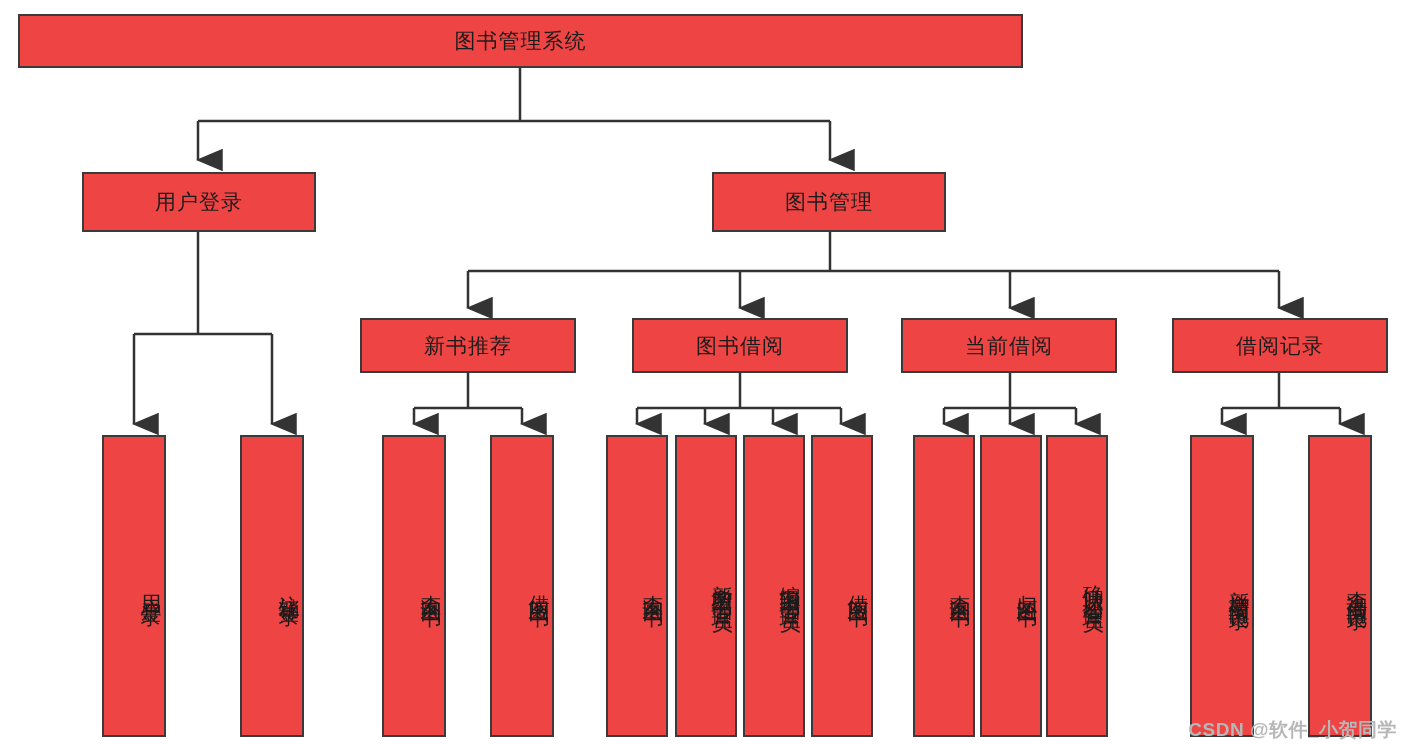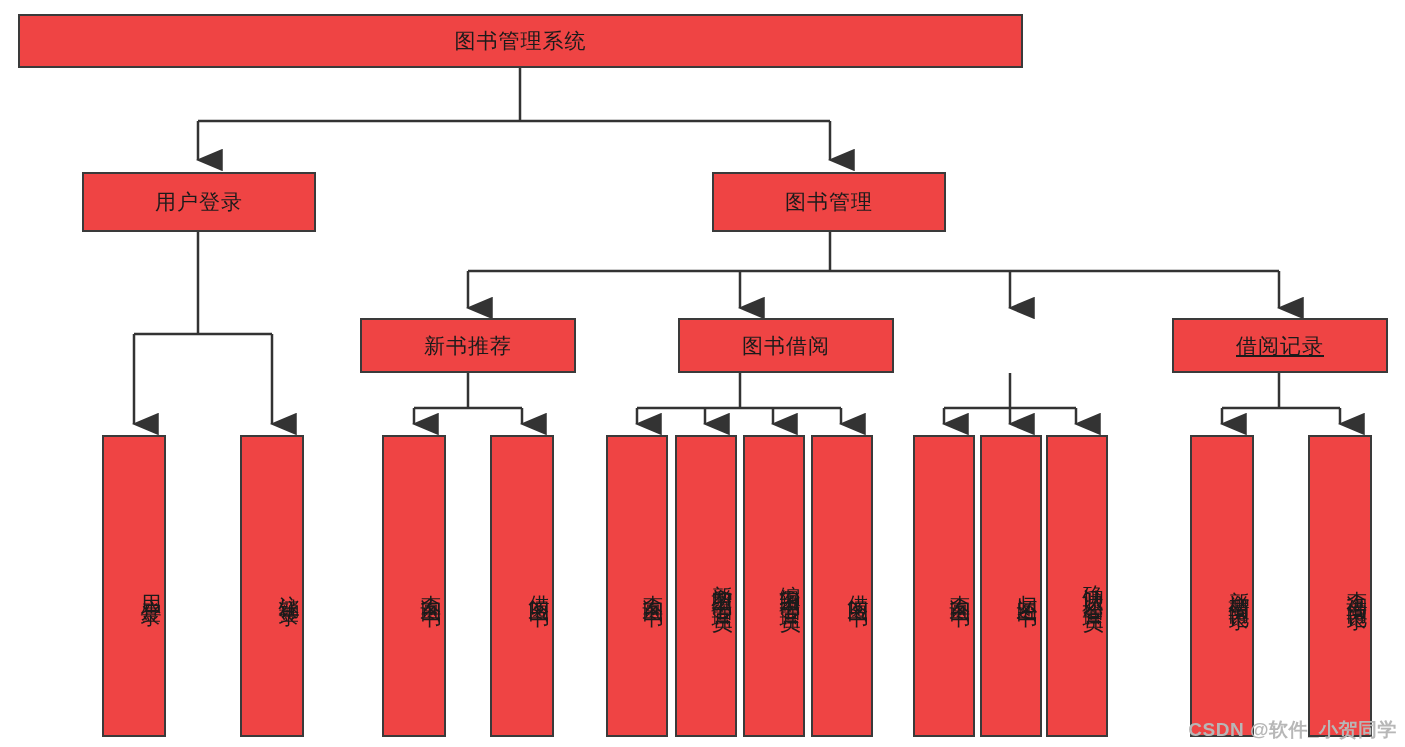--- a/index.html
+++ b/index.html
@@ -131,24 +131,27 @@
   <div class="node horizontal" style="left:82px; top:172px; width:234px; height:60px;">
     <span class="label">用户登录</span>
   </div>
   <div class="node horizontal" style="left:712px; top:172px; width:234px; height:60px;">
     <span class="label">图书管理</span>
   </div>
 
   <div class="node horizontal" style="left:360px; top:318px; width:216px; height:55px;">
     <span class="label">新书推荐</span>
   </div>
-  <div class="node horizontal" style="left:632px; top:318px; width:216px; height:55px;margin-left:46px;">
+  <div class="node horizontal" style="left:632px; top:318px; width:216px; height:55px;">
     <span class="label">图书借阅</span>
   </div>
-  <div class="node horizontal" style="left:1172px; top:318px; width:216px; height:55px;text-decoration:underline;">
+  <div class="node horizontal" style="left:901px; top:318px; width:216px; height:55px;">
+    <span class="label">当前借阅</span>
+  </div>
+  <div class="node horizontal" style="left:1172px; top:318px; width:216px; height:55px;">
     <span class="label">借阅记录</span>
   </div>
 
   <div class="node vertical" style="left:102px; top:435px; width:64px; height:302px;">
     <span class="label">用户登录</span>
   </div>
   <div class="node vertical" style="left:240px; top:435px; width:64px; height:302px;">
     <span class="label">注销登录</span>
   </div>
 

